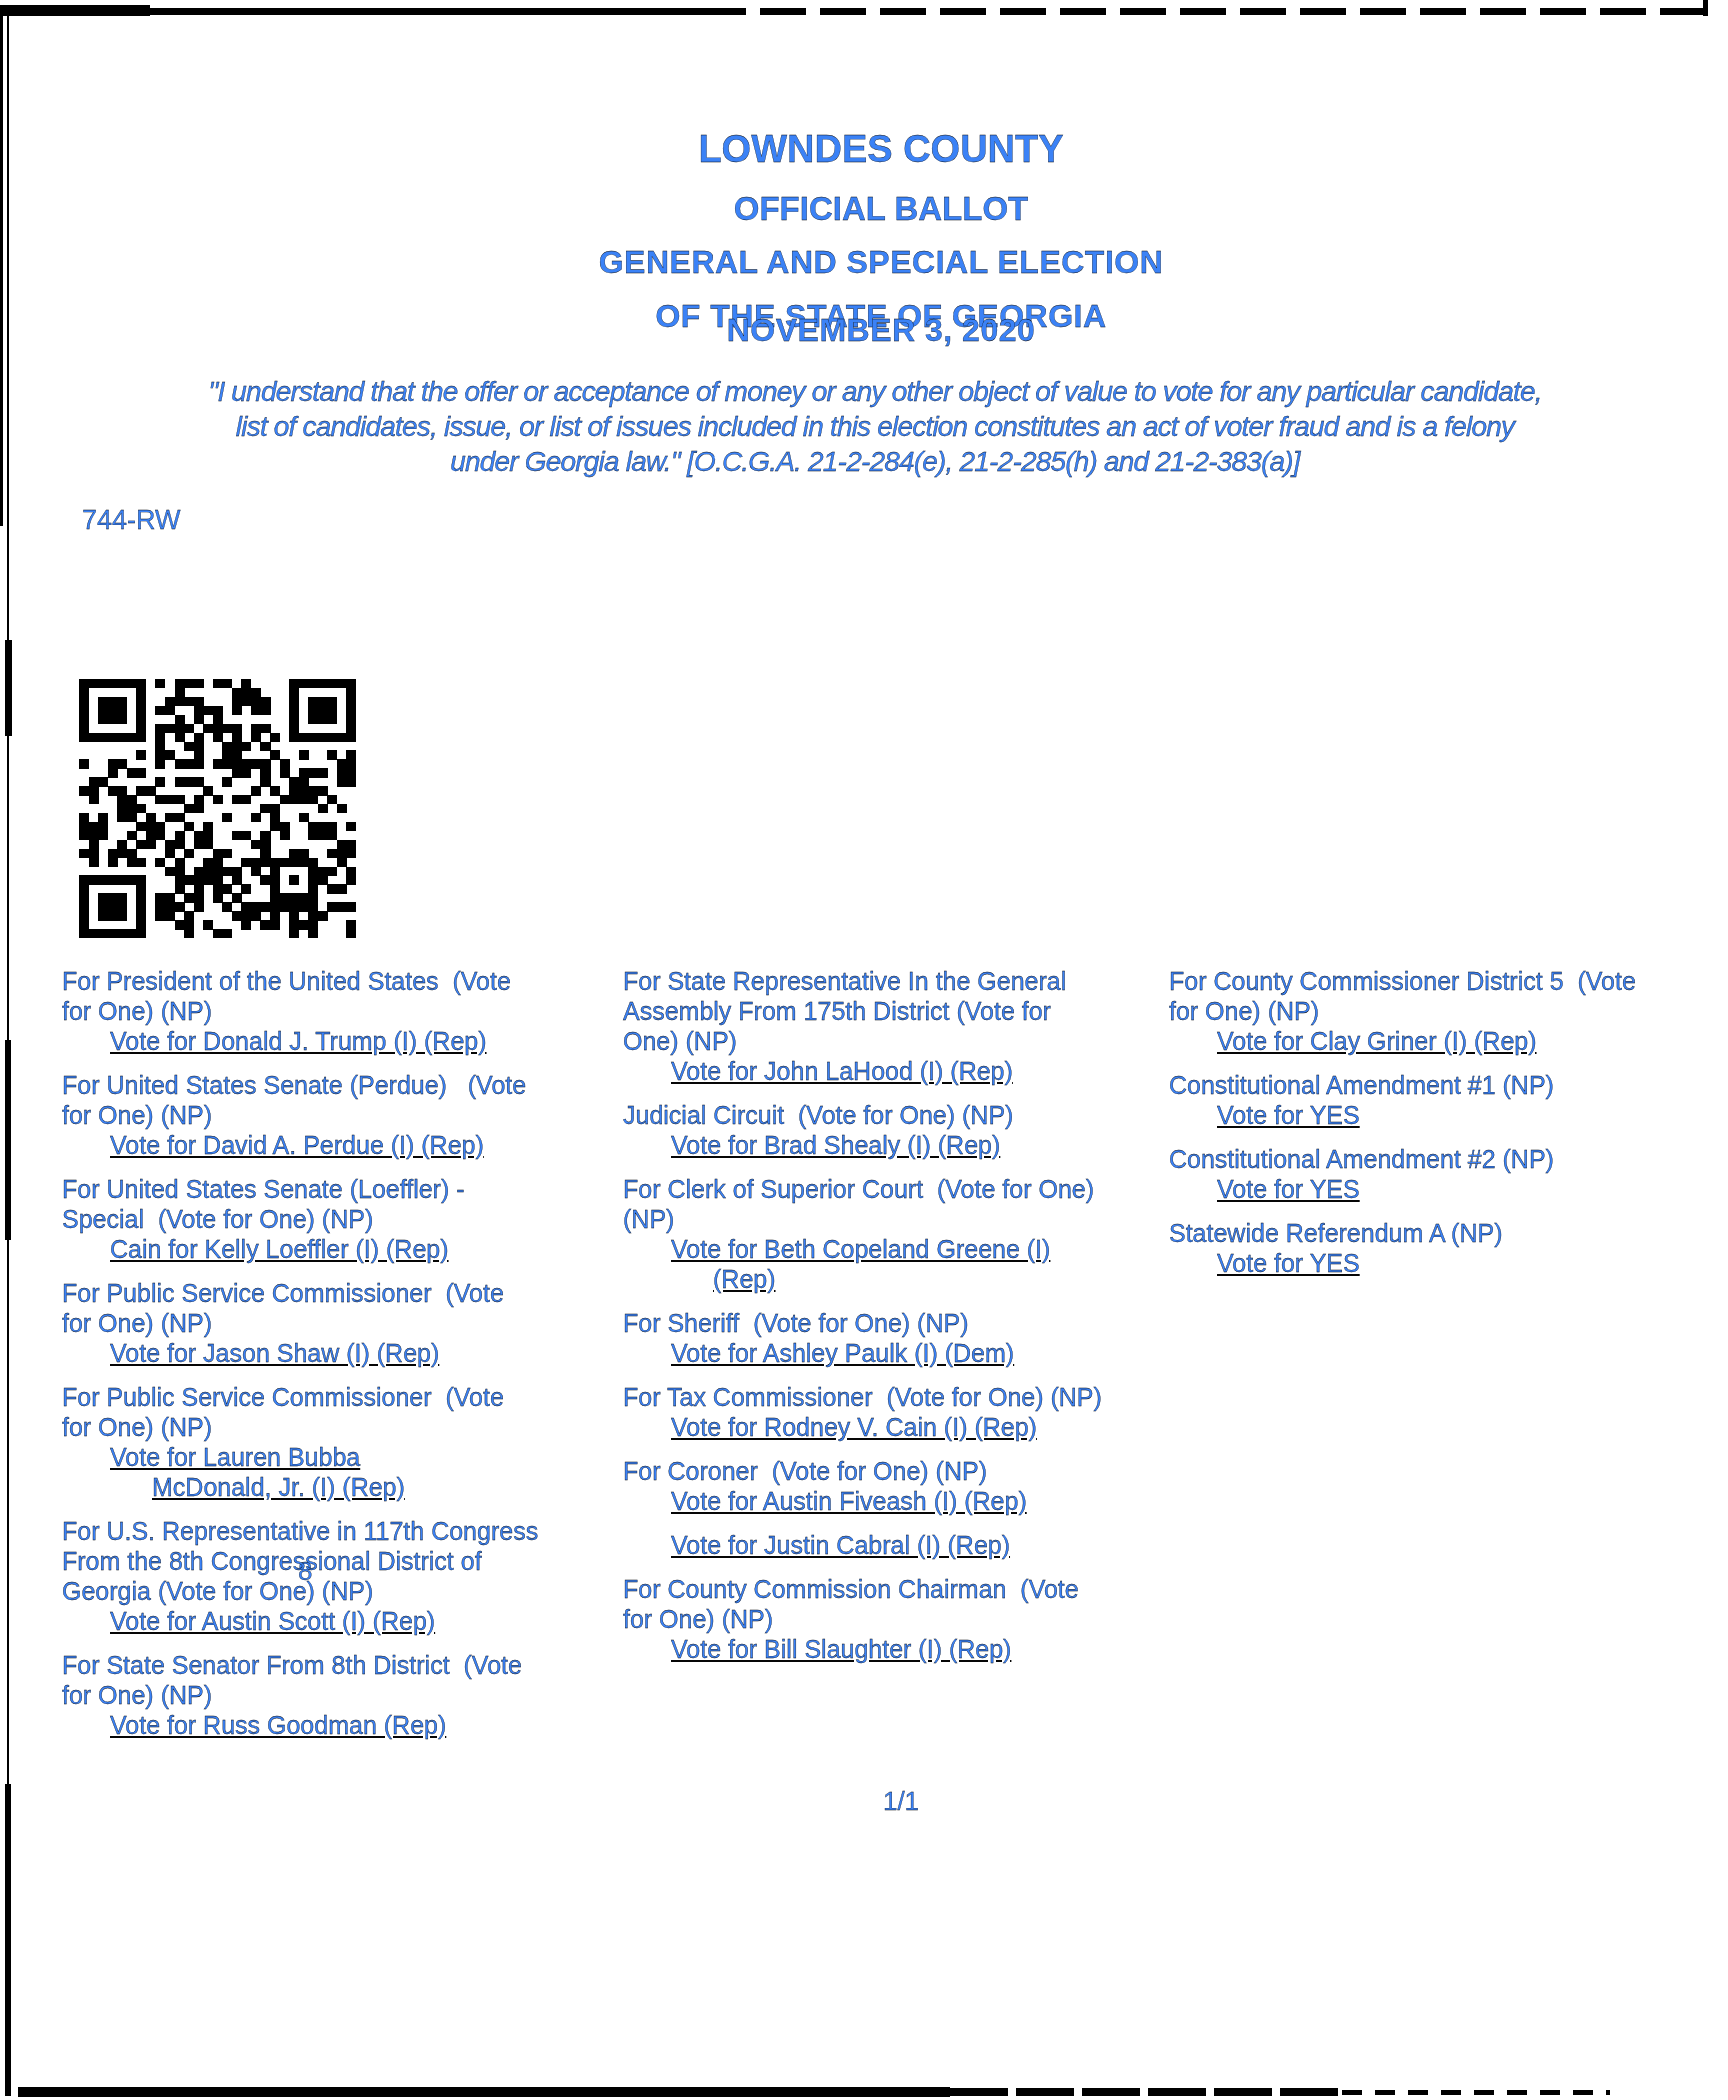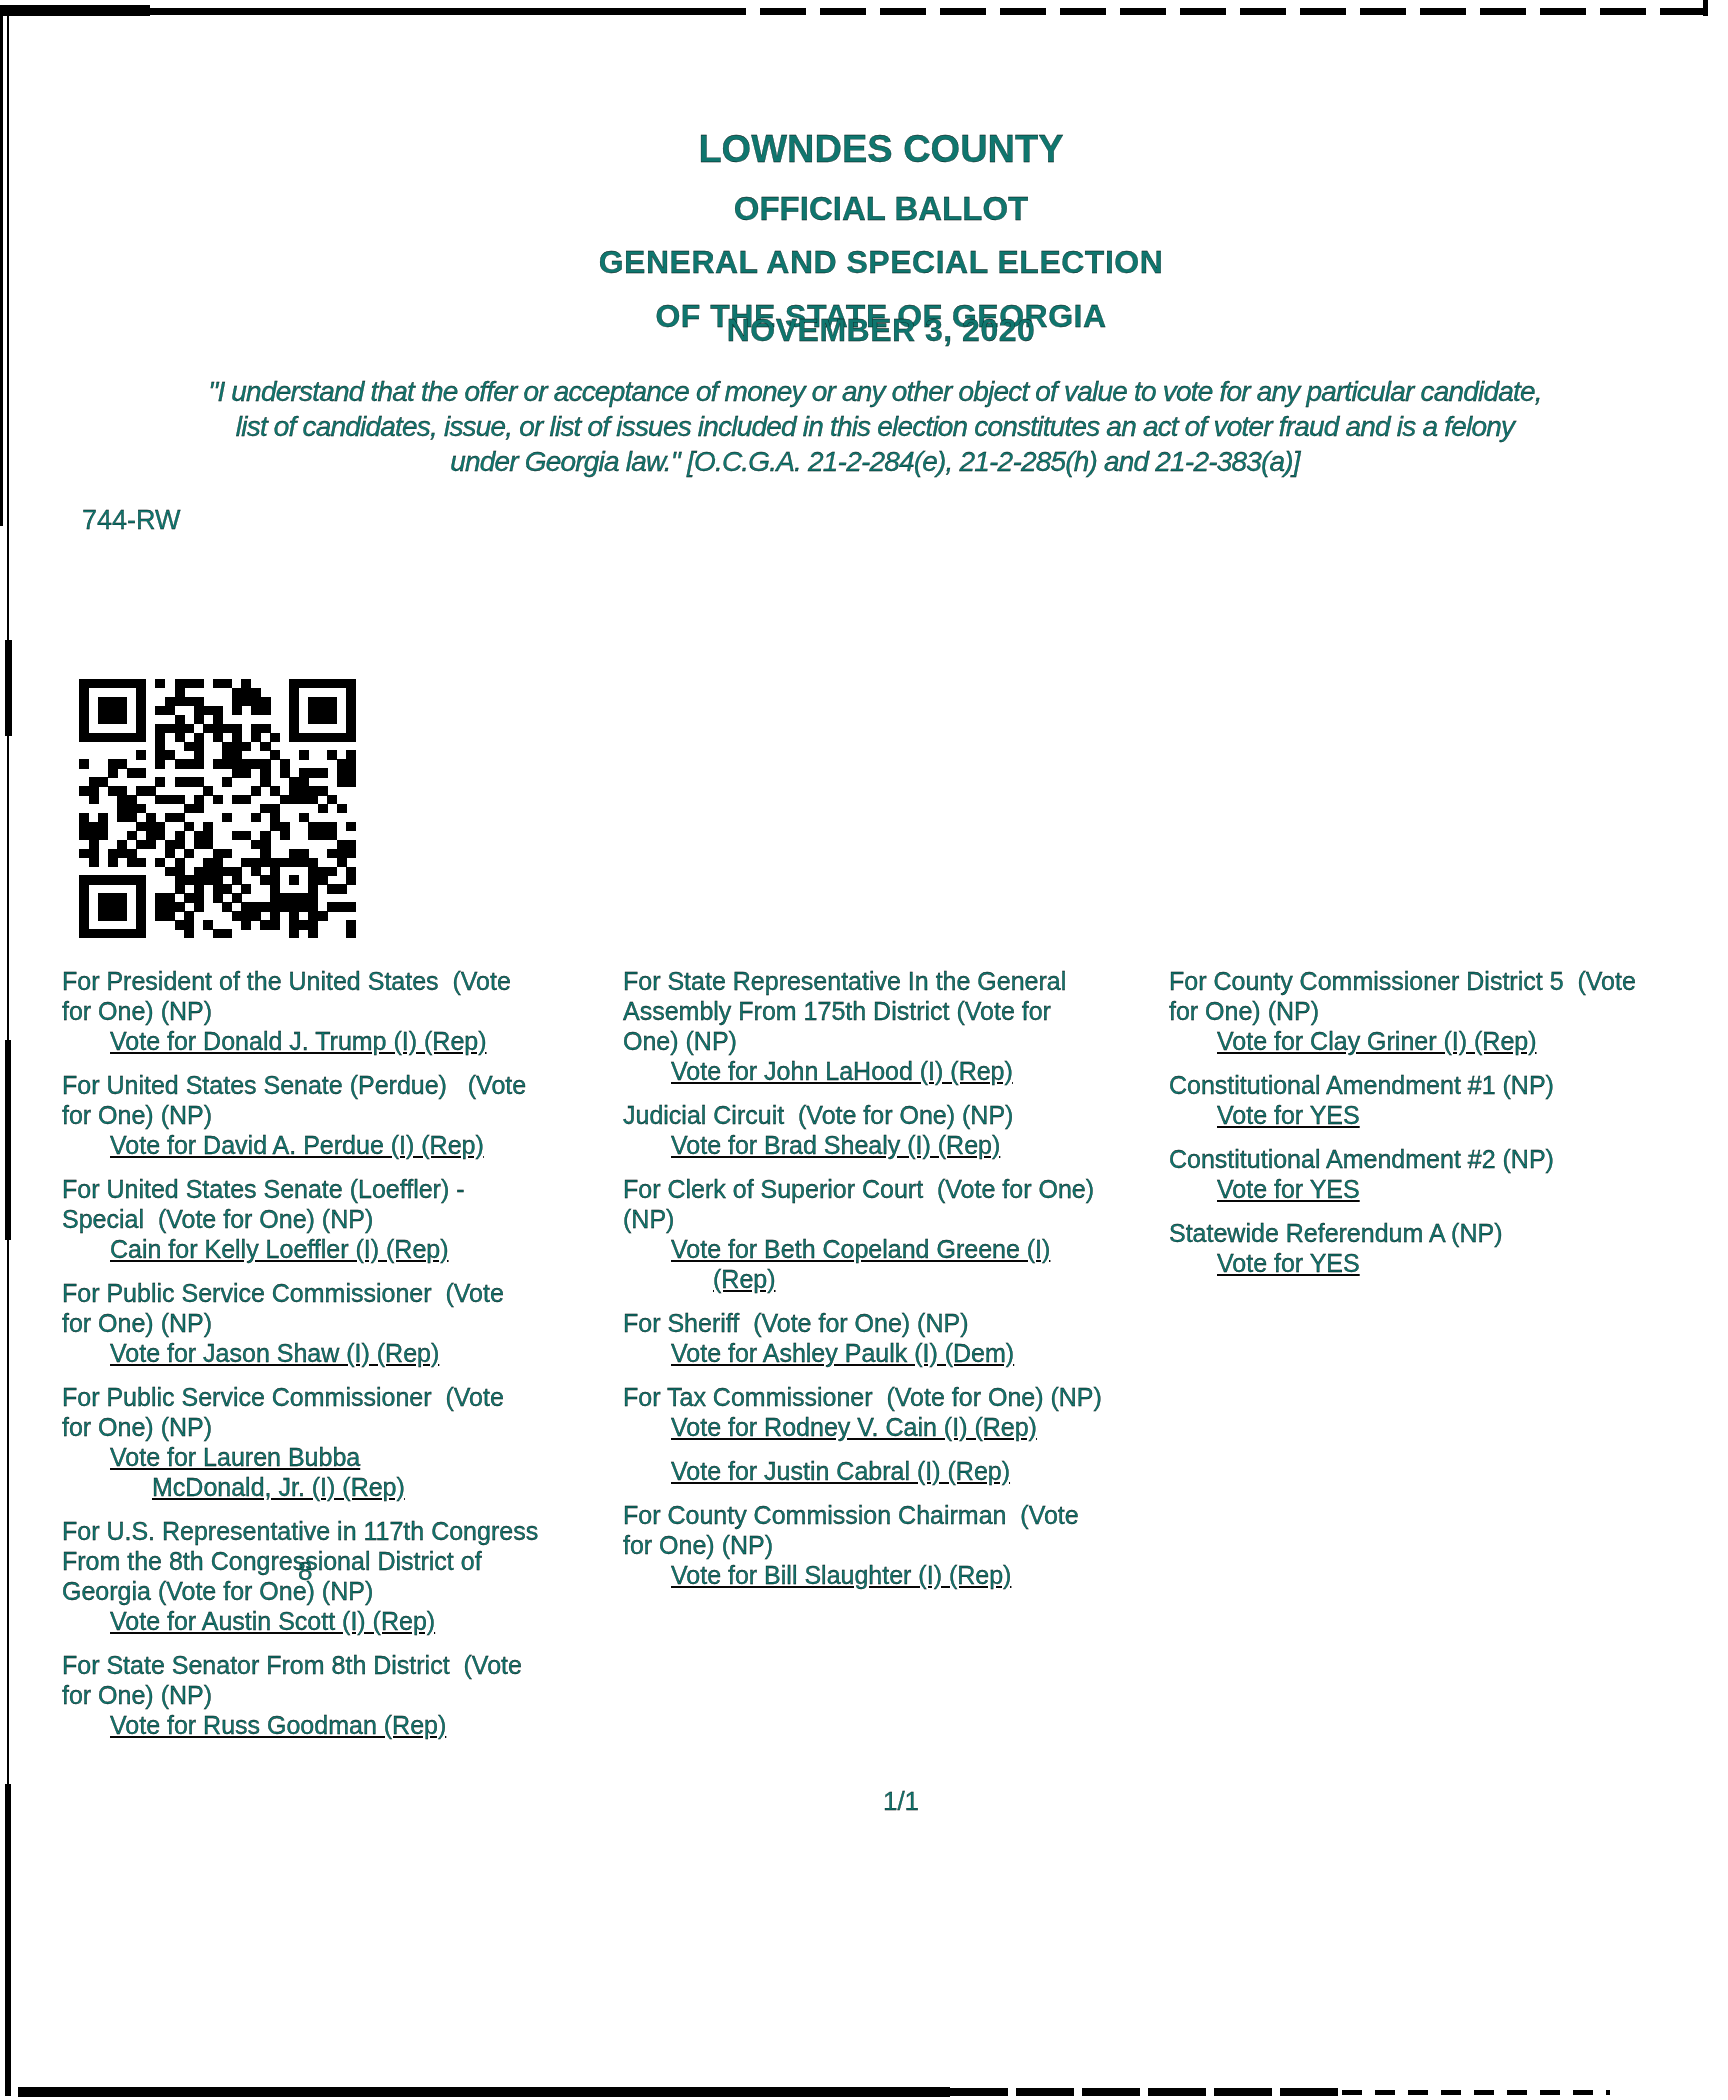--- a/index.html
+++ b/index.html
@@ -2,21 +2,21 @@
 <html><head>
 <meta charset="utf-8">
 <style>
   html,body{margin:0;padding:0;background:#e8e8e8;}
   #page{
     position:relative;
     width:1728px;height:2100px;
     background:#ffffff;
     overflow:hidden;
     font-family:"Liberation Sans",sans-serif;
-    color:#0f766e;
+    color:#3b82f6;
   }
   
   .art{position:absolute;background:#000;}
   .top-line-solid{top:8px;left:0;width:700px;height:7px;}
   .top-line-blob{top:5px;left:0;width:150px;height:11px;}
   .top-line-dash{top:8px;left:700px;width:1012px;height:7px;
     background:repeating-linear-gradient(90deg,#000 0 46px,transparent 46px 60px);}
   .corner-tick{top:0;left:1703px;width:5px;height:16px;}
   .edge-l1{top:6px;left:0;width:3px;height:520px;}
   .edge-l2{top:6px;left:7px;width:2px;height:2088px;}
@@ -563,20 +563,24 @@
       </div>
       <div class="contest">
         <div class="t-line">For Sheriff  (Vote for One) (NP)</div>
         <div class="v-line">Vote for Ashley Paulk (I) (Dem)</div>
       </div>
       <div class="contest">
         <div class="t-line">For Tax Commissioner  (Vote for One) (NP)</div>
         <div class="v-line">Vote for Rodney V. Cain (I) (Rep)</div>
       </div>
       <div class="contest">
+        <div class="t-line">For Coroner  (Vote for One) (NP)</div>
+        <div class="v-line">Vote for Austin Fiveash (I) (Rep)</div>
+      </div>
+      <div class="contest">
         <div class="v-line">Vote for Justin Cabral (I) (Rep)</div>
       </div>
       <div class="contest">
         <div class="t-line">For County Commission Chairman  (Vote</div>
         <div class="t-line">for One) (NP)</div>
         <div class="v-line">Vote for Bill Slaughter (I) (Rep)</div>
       </div>
     </div>
   <div class="col col3" id="col2">
       <div class="contest">

